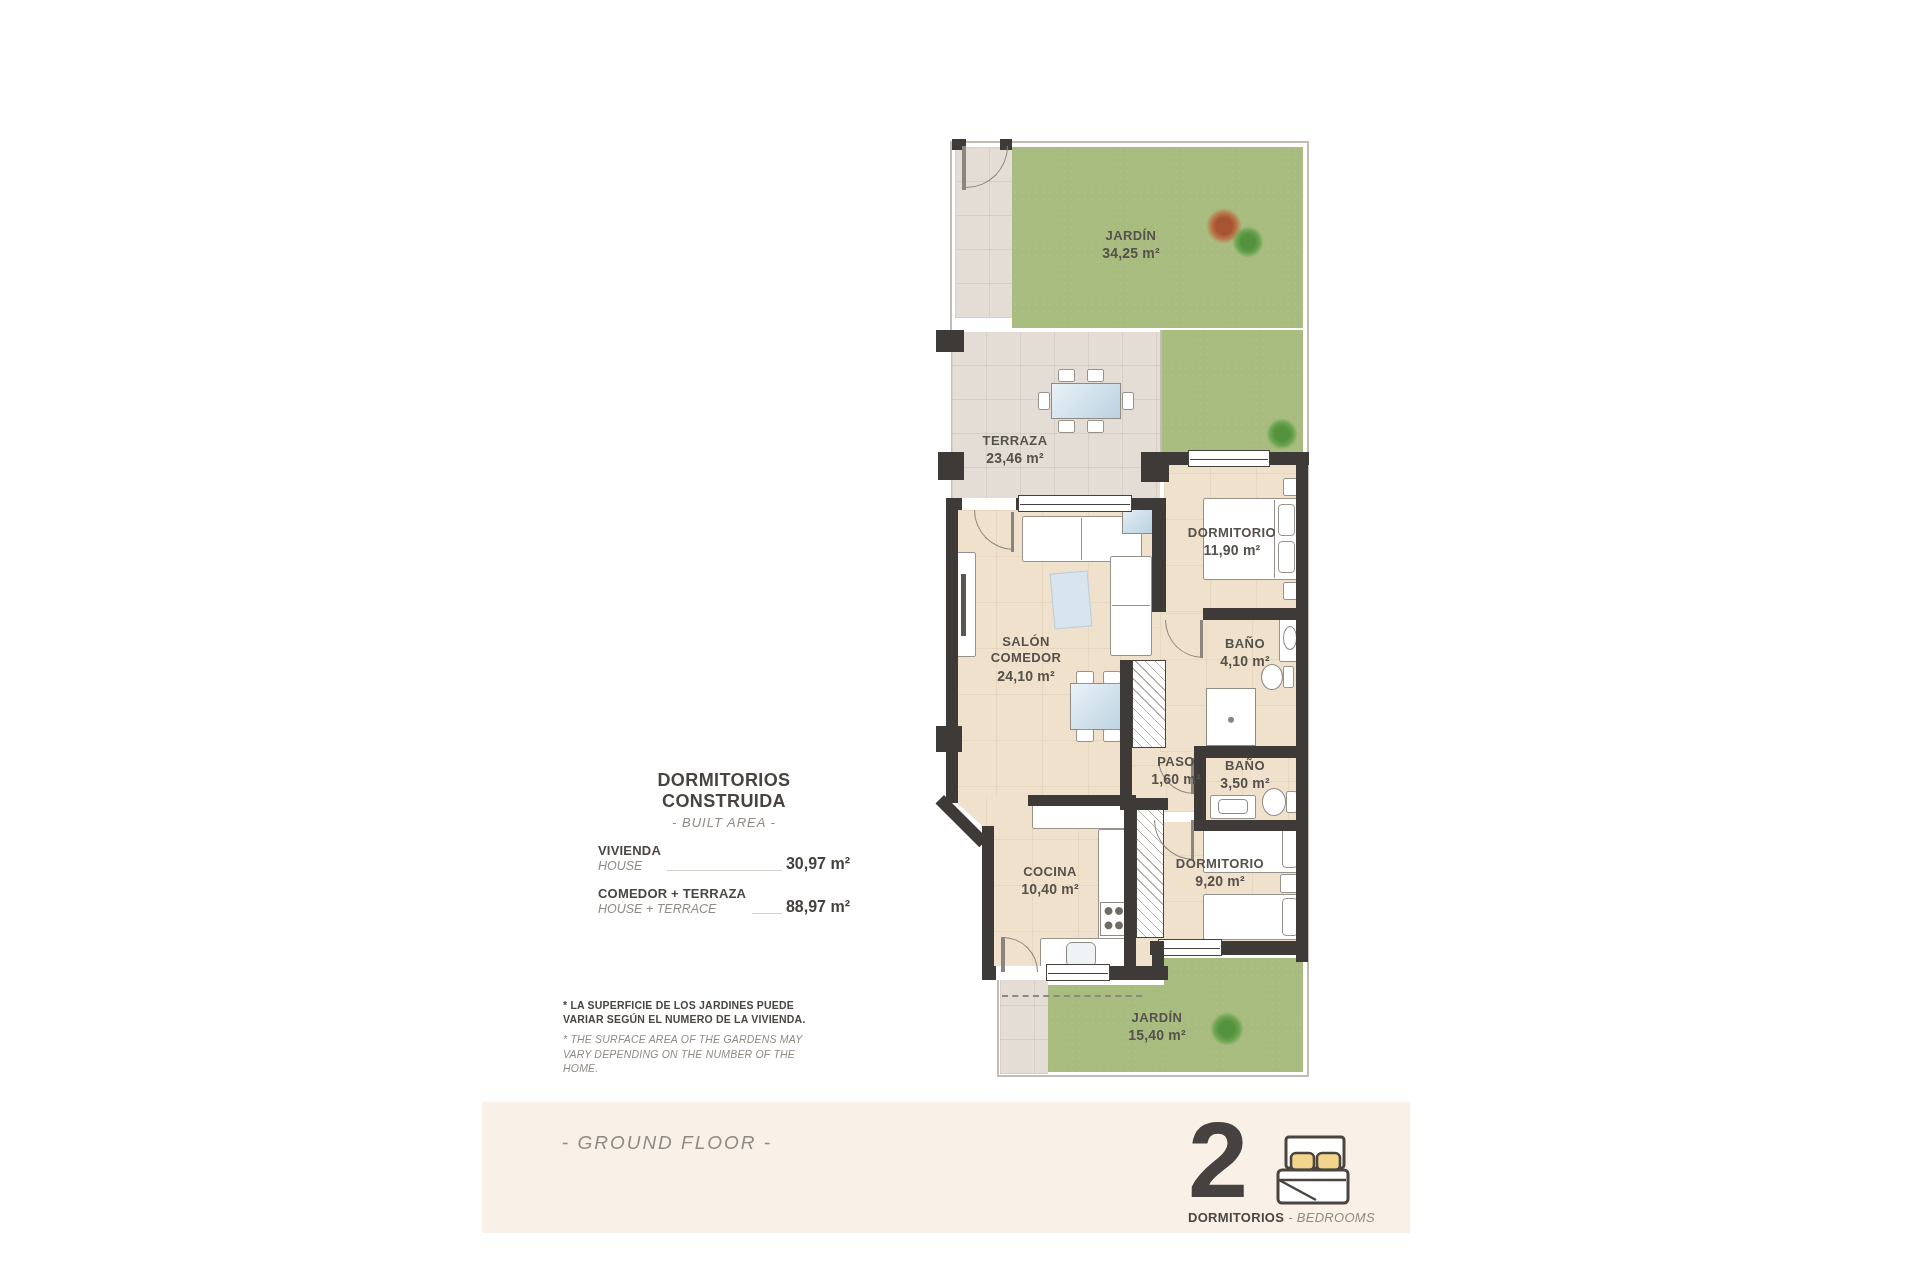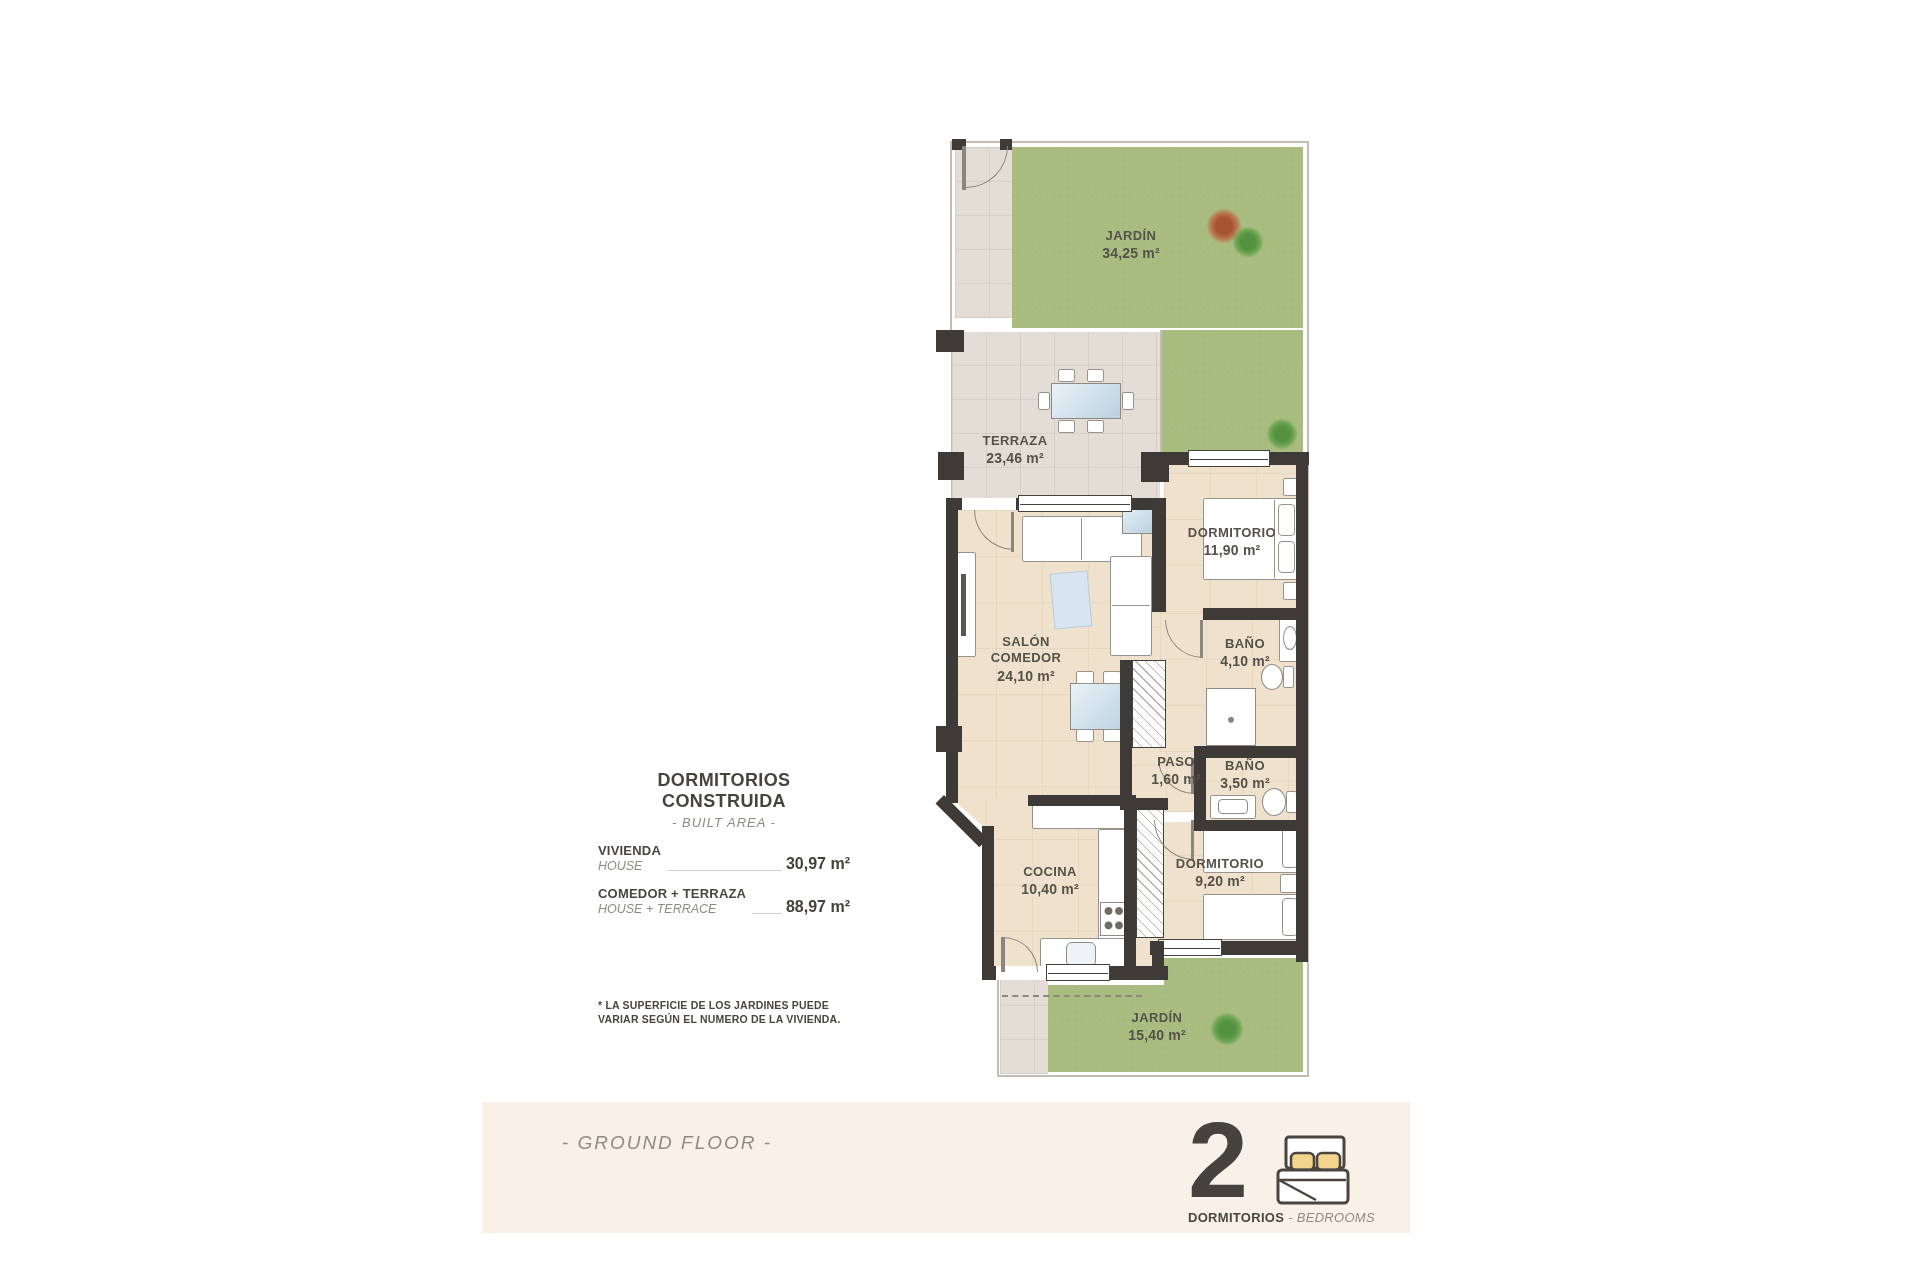--- a/index.html
+++ b/index.html
@@ -51,21 +51,21 @@
   .panel{position:absolute;left:598px;top:770px;width:252px;color:#4a4641;}
   .panel-title{font-size:18px;font-weight:700;letter-spacing:.4px;text-align:center;color:#474440;}
   .panel-sub{font-size:13px;font-style:italic;color:#8f8a84;text-align:center;letter-spacing:1px;margin-top:3px;}
   .ba-row{display:flex;align-items:flex-end;margin-top:13px;}
   .ba-labels{flex:0 0 auto;max-width:150px;}
   .ba-es{font-size:13px;font-weight:700;color:#4a4641;letter-spacing:.2px;}
   .ba-en{font-size:12.5px;font-style:italic;color:#8f8a84;margin-top:1px;}
   .ba-line{flex:1 1 auto;border-bottom:1px solid #d5d0c9;margin:0 4px 2px 6px;min-width:18px;}
   .ba-value{flex:0 0 auto;font-size:16px;font-weight:700;color:#45413d;white-space:nowrap;}
   
-  .footnote{position:absolute;left:598px;top:998px;width:256px;}
+  .footnote{position:absolute;left:563px;top:998px;width:256px;}
   .fn-es{font-size:10.5px;font-weight:700;color:#4a4641;line-height:1.35;letter-spacing:.2px;}
   .fn-en{font-size:10.5px;font-style:italic;color:#8f8a84;line-height:1.35;margin-top:6px;letter-spacing:.2px;}
   
   .footer{position:absolute;left:482px;top:1102px;width:928px;height:131px;background:#f9f1e8;}
   .footer-left{position:absolute;left:10px;top:22px;width:350px;text-align:center;}
   .footer-title{font-size:40px;font-weight:700;letter-spacing:2.5px;color:#45423e;}
   .footer-sub{font-size:19px;font-style:italic;color:#8f8a84;letter-spacing:2px;margin-top:8px;}
   .bedrooms{position:absolute;left:706px;top:6px;width:210px;}
   .bed-count{position:absolute;left:0;top:2px;font-size:108px;line-height:.92;font-weight:700;color:#454240;}
   .bed-ico{position:absolute;left:72px;top:26px;}
@@ -270,20 +270,21 @@
         <div class="ba-es">COMEDOR + TERRAZA</div>
         <div class="ba-en">HOUSE + TERRACE</div>
       </div>
       <div class="ba-line"></div>
       <div class="ba-value">88,97 m²</div>
     </div>
   </div>
 
   <div class="footnote">
     <div class="fn-es">* LA SUPERFICIE DE LOS JARDINES PUEDE VARIAR SEGÚN EL NUMERO DE LA VIVIENDA.</div>
+    <div class="fn-en">* THE SURFACE AREA OF THE GARDENS MAY VARY DEPENDING ON THE NUMBER OF THE HOME.</div>
   </div>
 
   <div class="footer">
     <div class="footer-left">
       <div class="footer-sub">- GROUND FLOOR -</div>
     </div>
     <div class="bedrooms">
       <div class="bed-count">2</div>
       <div class="bed-ico">
         <svg width="100" height="74" viewBox="0 0 100 74" xmlns="http://www.w3.org/2000/svg">

